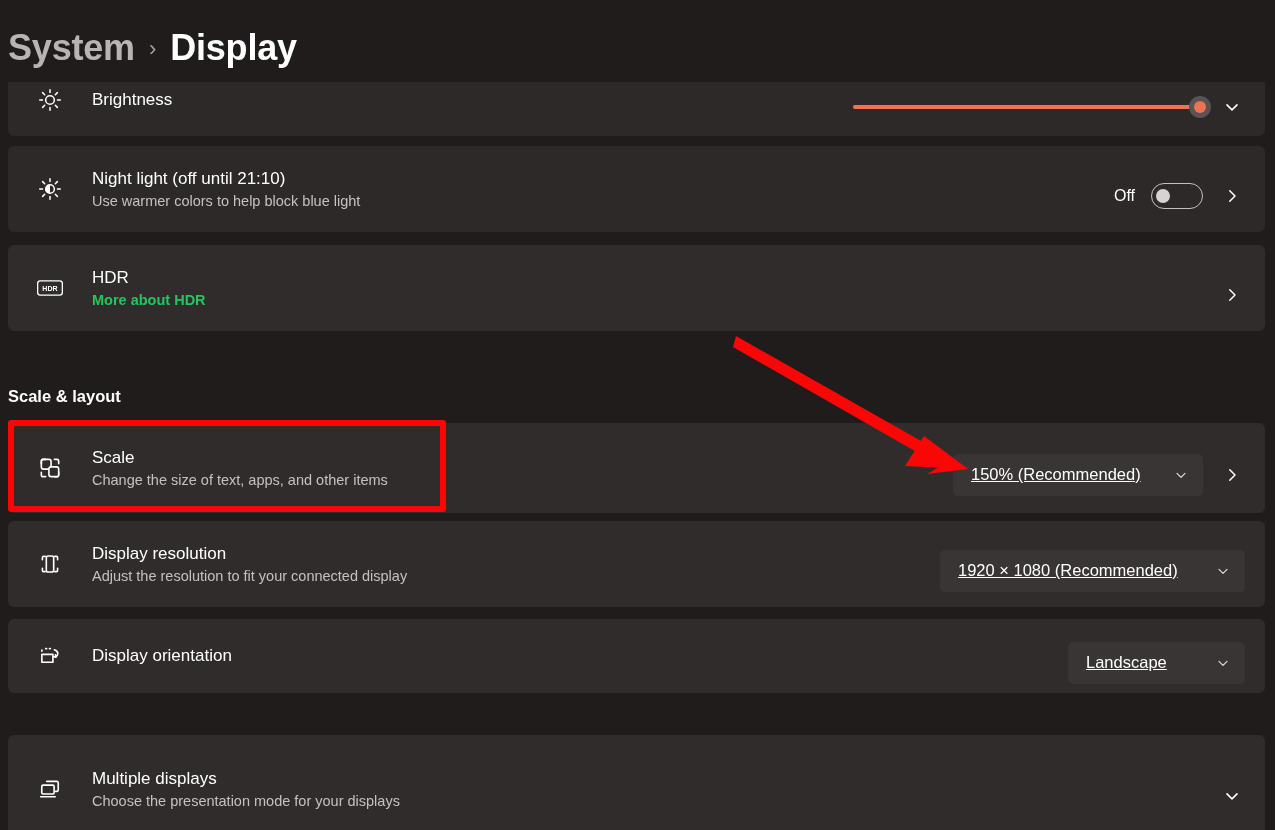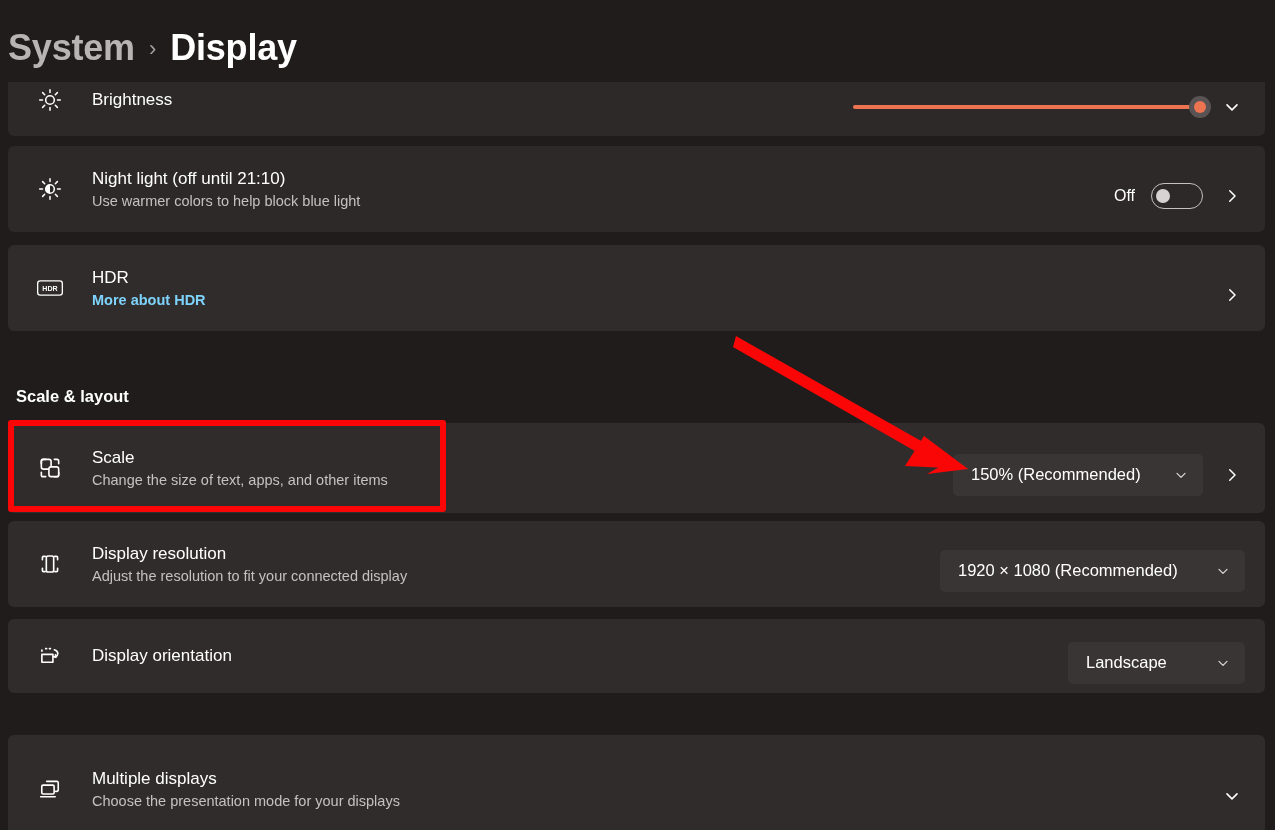--- a/index.html
+++ b/index.html
@@ -96,21 +96,21 @@
     white-space: nowrap;
   }
   .card-sub {
     font-size: 14.5px;
     color: #c6c1c1;
     font-weight: 400;
     line-height: 19px;
     white-space: nowrap;
   }
   .card-sub.link {
-    color: #7dd3fc;
+    color: #22c55e;
     font-weight: 600;
   }
 
   .card-right {
     display: flex;
     align-items: center;
     gap: 16px;
     flex-shrink: 0;
     margin-top: 13px;
   }
@@ -196,35 +196,35 @@
     height: 42px;
     background: #3a3535;
     border-radius: 5px;
     display: flex;
     align-items: center;
     justify-content: space-between;
     gap: 16px;
     padding: 0 14px 0 18px;
     color: #ffffff;
     font-size: 16.5px;
+    text-decoration: underline;
   }
   .dropdown .dd-chev {
     color: #dad5d5;
     display: flex;
     align-items: center;
   }
 
   
   .section-heading {
     position: absolute;
     left: 8px;
     font-size: 16.5px;
     font-weight: 600;
     color: #ffffff;
-    margin-left: 8px;
   }
 
   
   .highlight-box {
     position: absolute;
     border: 6px solid #fb0606;
     border-radius: 3px;
     pointer-events: none;
   }
   .arrow-layer {

